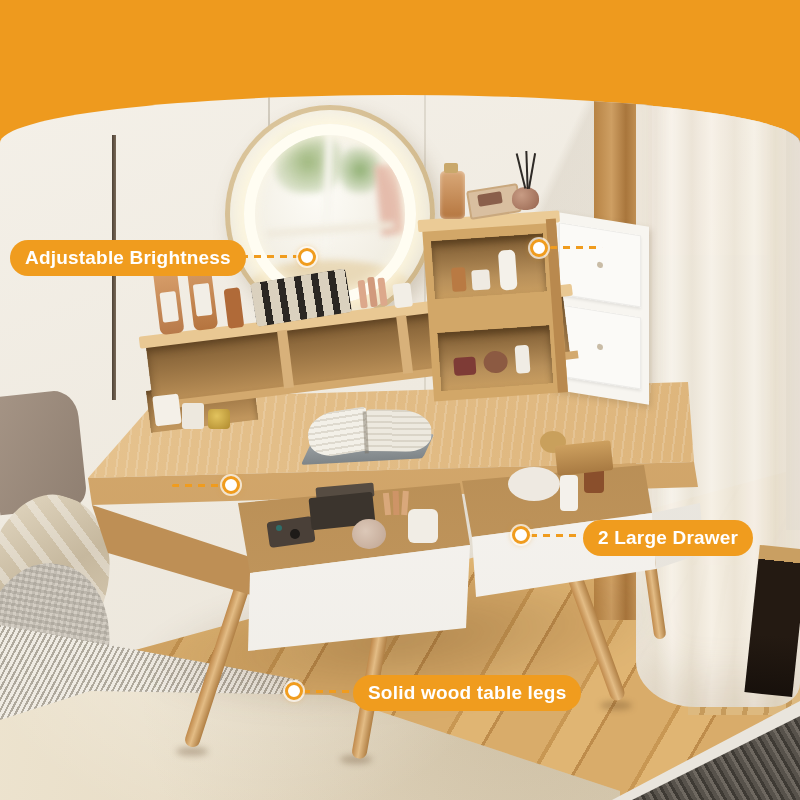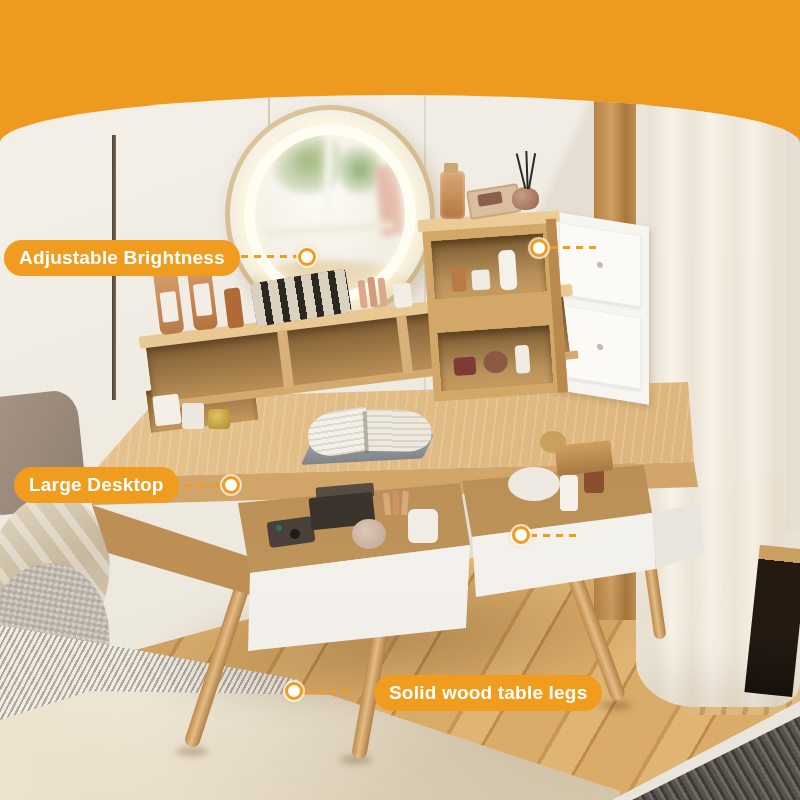--- a/index.html
+++ b/index.html
@@ -286,31 +286,31 @@
     <div class="prop" style="left:208px;top:314px;width:22px;height:20px;background:radial-gradient(circle at 40% 35%,#E2C35E,#B08A2E);border-radius:4px;z-index:12;"></div>
 
     <div class="book">
       <div class="book-base"></div>
       <div class="page" style="left:8px;top:2px;width:62px;height:44px;border-radius:50% 8% 8% 40%;transform:rotate(-6deg);"></div>
       <div class="page" style="left:66px;top:4px;width:66px;height:42px;border-radius:8% 50% 40% 8%;transform:rotate(4deg);background-color:#EDE9DF;"></div>
       <div class="prop" style="left:64px;top:4px;width:4px;height:42px;background:rgba(120,110,95,0.45);"></div>
     </div>
   </div>
 
-  <div class="pill" style="left:4px;top:240px;">Adjustable Brightness</div>
+  <div class="pill" style="left:10px;top:240px;">Adjustable Brightness</div>
   <div class="leader" style="left:228px;top:255px;width:70px;"></div>
   <div class="dot" style="left:298px;top:248px;"></div>
 
   <div class="leader" style="left:550px;top:246px;width:52px;"></div>
   <div class="dot" style="left:530px;top:239px;"></div>
 
-  <div class="pill" style="left:14px;top:467px;">Large Desktop</div>
   <div class="leader" style="left:172px;top:484px;width:48px;"></div>
   <div class="dot" style="left:222px;top:476px;"></div>
 
+  <div class="pill" style="left:583px;top:520px;">2 Large Drawer</div>
   <div class="leader" style="left:530px;top:534px;width:52px;"></div>
   <div class="dot" style="left:512px;top:526px;"></div>
 
-  <div class="pill" style="left:374px;top:675px;">Solid wood table legs</div>
+  <div class="pill" style="left:353px;top:675px;">Solid wood table legs</div>
   <div class="leader" style="left:303px;top:690px;width:50px;"></div>
   <div class="dot" style="left:285px;top:682px;"></div>
 
 </div>
 
 </body></html>

